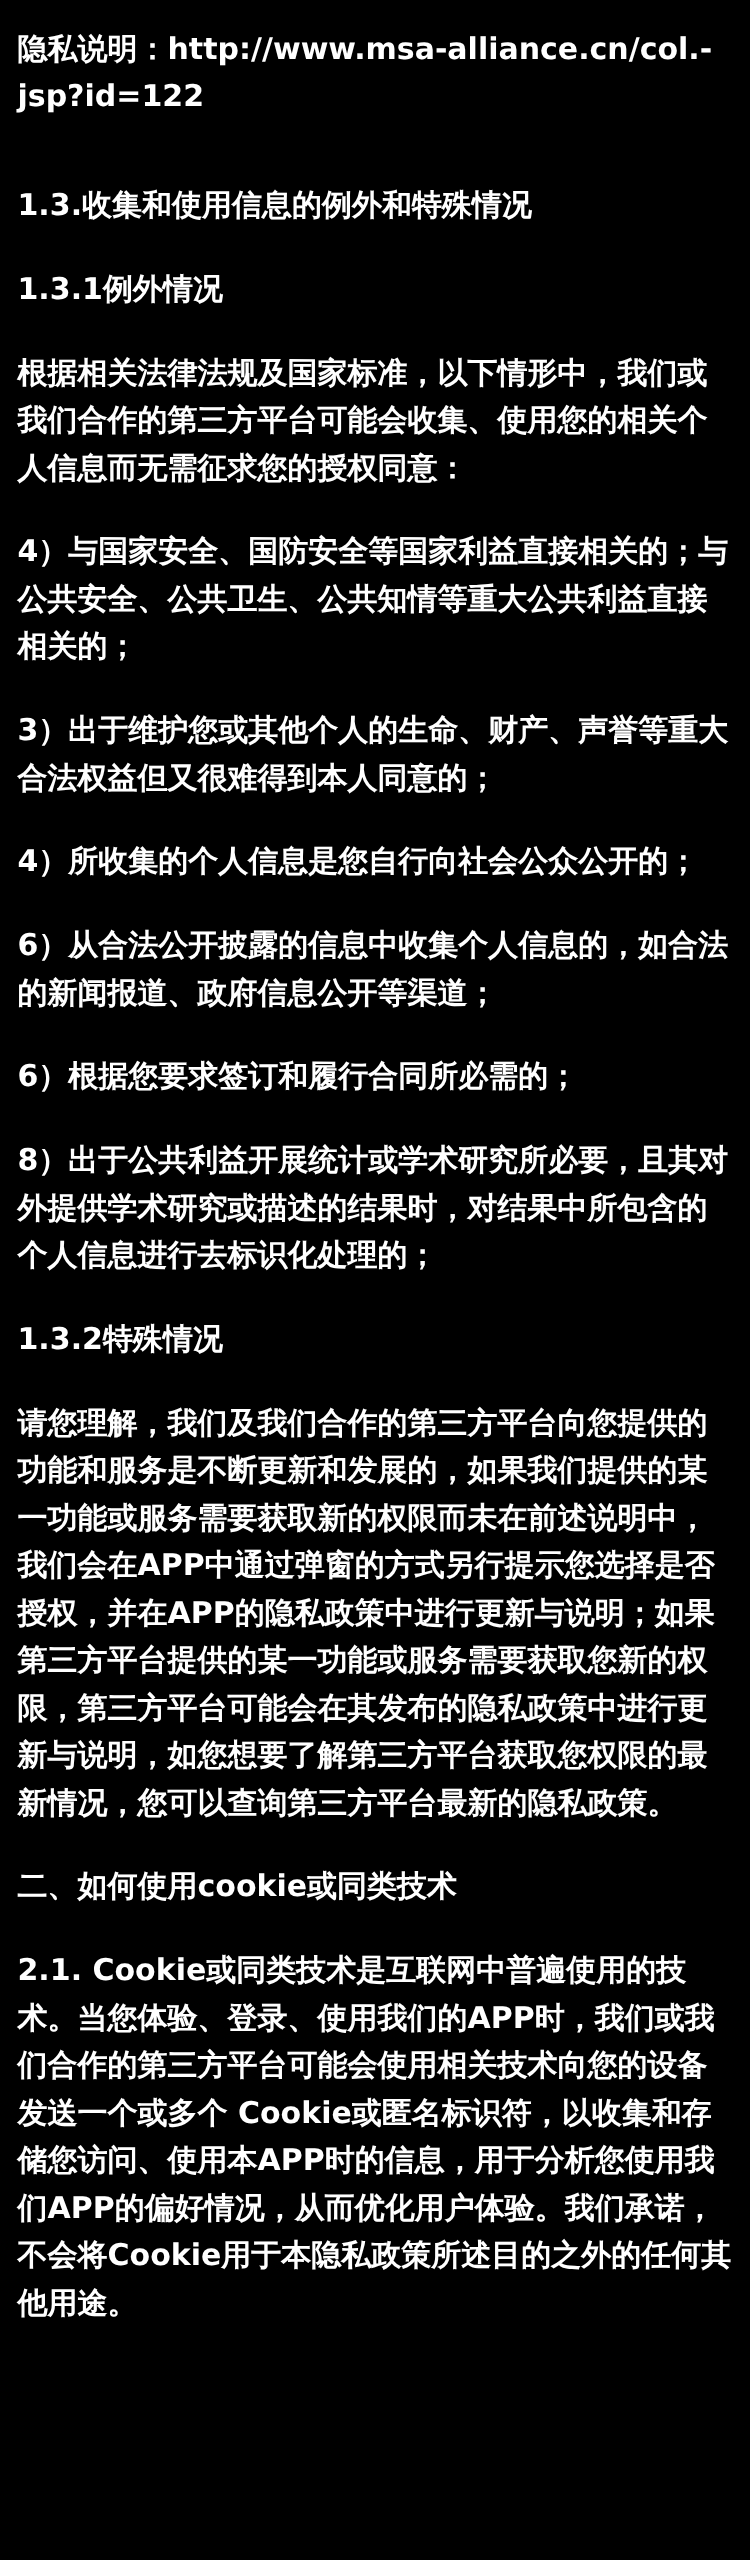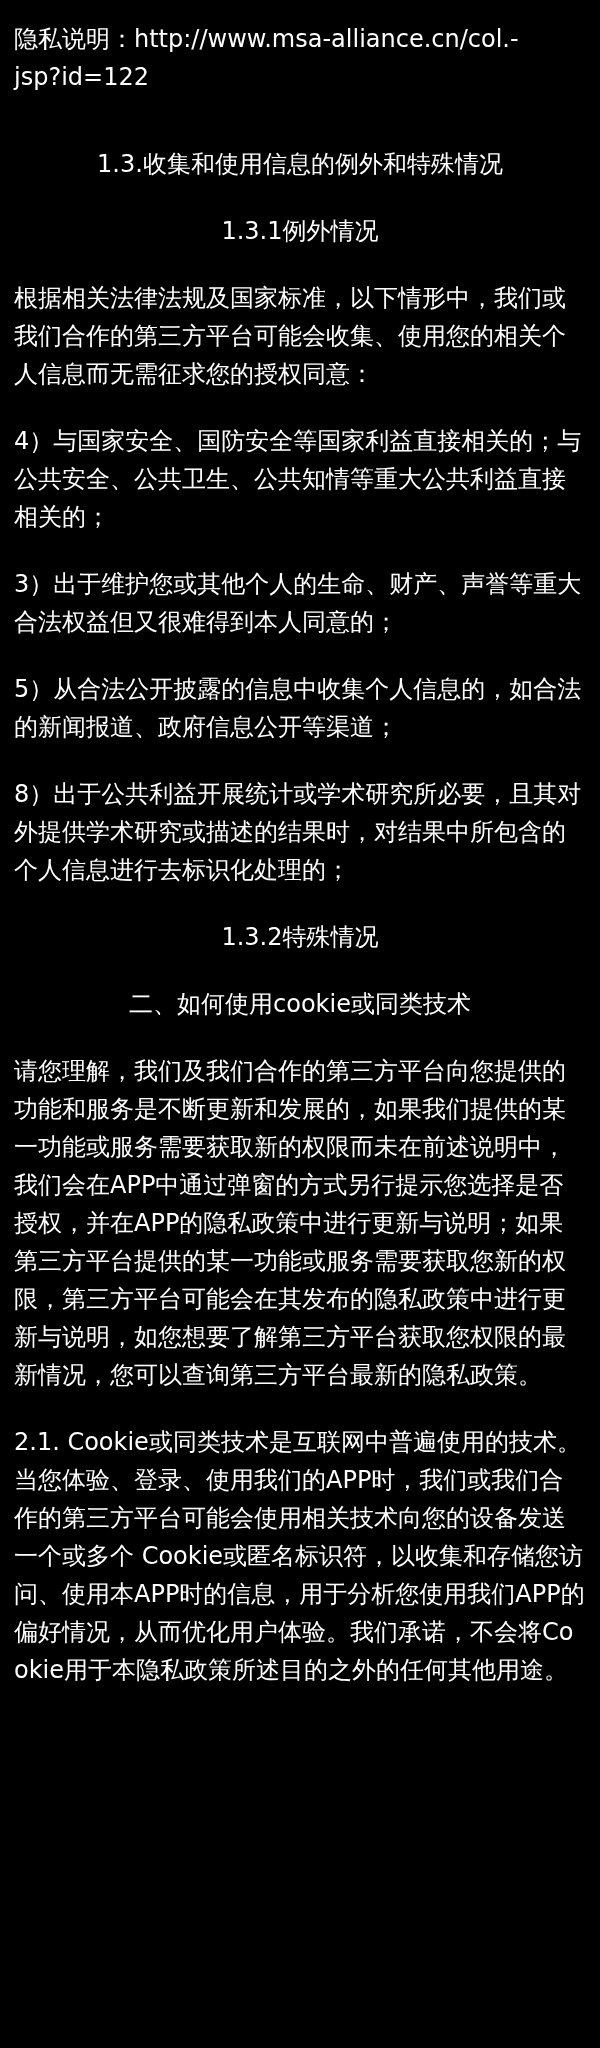--- a/index.html
+++ b/index.html
@@ -8,51 +8,52 @@
     background: #000000;
   }
   .page {
     position: relative;
     width: 600px;
     height: 2048px;
     box-sizing: border-box;
     background: #000000;
     color: #ffffff;
     font-family: "DejaVu Sans", "Liberation Sans", sans-serif;
-    font-weight: 400;
+    font-weight: 700;
     font-size: 24px;
     line-height: 38px;
     padding: 20px 14px 0 14px;
     overflow: hidden;
   }
   .para {
     margin: 0 0 29px 0;
     white-space: pre-wrap;
     word-break: break-all;
     text-align: left;
   }
   .para.header-gap {
     margin-bottom: 49px;
   }
   .heading {
     margin: 0 0 29px 0;
-    text-align: center;
   }
 </style>
 </head>
 <body>
 
 <div class="page">
   <p class="para header-gap">隐私说明：http://www.msa-alliance.cn/col.-
 jsp?id=122</p>
   <p class="para heading">1.3.收集和使用信息的例外和特殊情况</p>
   <p class="para heading">1.3.1例外情况</p>
   <p class="para">根据相关法律法规及国家标准，以下情形中，我们或我们合作的第三方平台可能会收集、使用您的相关个人信息而无需征求您的授权同意：</p>
   <p class="para">4）与国家安全、国防安全等国家利益直接相关的；与公共安全、公共卫生、公共知情等重大公共利益直接相关的；</p>
   <p class="para">3）出于维护您或其他个人的生命、财产、声誉等重大合法权益但又很难得到本人同意的；</p>
-  <p class="para">5）从合法公开披露的信息中收集个人信息的，如合法的新闻报道、政府信息公开等渠道；</p>
+  <p class="para">4）所收集的个人信息是您自行向社会公众公开的；</p>
+  <p class="para">6）从合法公开披露的信息中收集个人信息的，如合法的新闻报道、政府信息公开等渠道；</p>
+  <p class="para">6）根据您要求签订和履行合同所必需的；</p>
   <p class="para">8）出于公共利益开展统计或学术研究所必要，且其对外提供学术研究或描述的结果时，对结果中所包含的个人信息进行去标识化处理的；</p>
   <p class="para heading">1.3.2特殊情况</p>
+  <p class="para">请您理解，我们及我们合作的第三方平台向您提供的功能和服务是不断更新和发展的，如果我们提供的某一功能或服务需要获取新的权限而未在前述说明中，我们会在APP中通过弹窗的方式另行提示您选择是否授权，并在APP的隐私政策中进行更新与说明；如果第三方平台提供的某一功能或服务需要获取您新的权限，第三方平台可能会在其发布的隐私政策中进行更新与说明，如您想要了解第三方平台获取您权限的最新情况，您可以查询第三方平台最新的隐私政策。</p>
   <p class="para heading">二、如何使用cookie或同类技术</p>
-  <p class="para">请您理解，我们及我们合作的第三方平台向您提供的功能和服务是不断更新和发展的，如果我们提供的某一功能或服务需要获取新的权限而未在前述说明中，我们会在APP中通过弹窗的方式另行提示您选择是否授权，并在APP的隐私政策中进行更新与说明；如果第三方平台提供的某一功能或服务需要获取您新的权限，第三方平台可能会在其发布的隐私政策中进行更新与说明，如您想要了解第三方平台获取您权限的最新情况，您可以查询第三方平台最新的隐私政策。</p>
   <p class="para">2.1. Cookie或同类技术是互联网中普遍使用的技术。当您体验、登录、使用我们的APP时，我们或我们合作的第三方平台可能会使用相关技术向您的设备发送一个或多个 Cookie或匿名标识符，以收集和存储您访问、使用本APP时的信息，用于分析您使用我们APP的偏好情况，从而优化用户体验。我们承诺，不会将Cookie用于本隐私政策所述目的之外的任何其他用途。</p>
 
 </div>
 
 </body></html>

